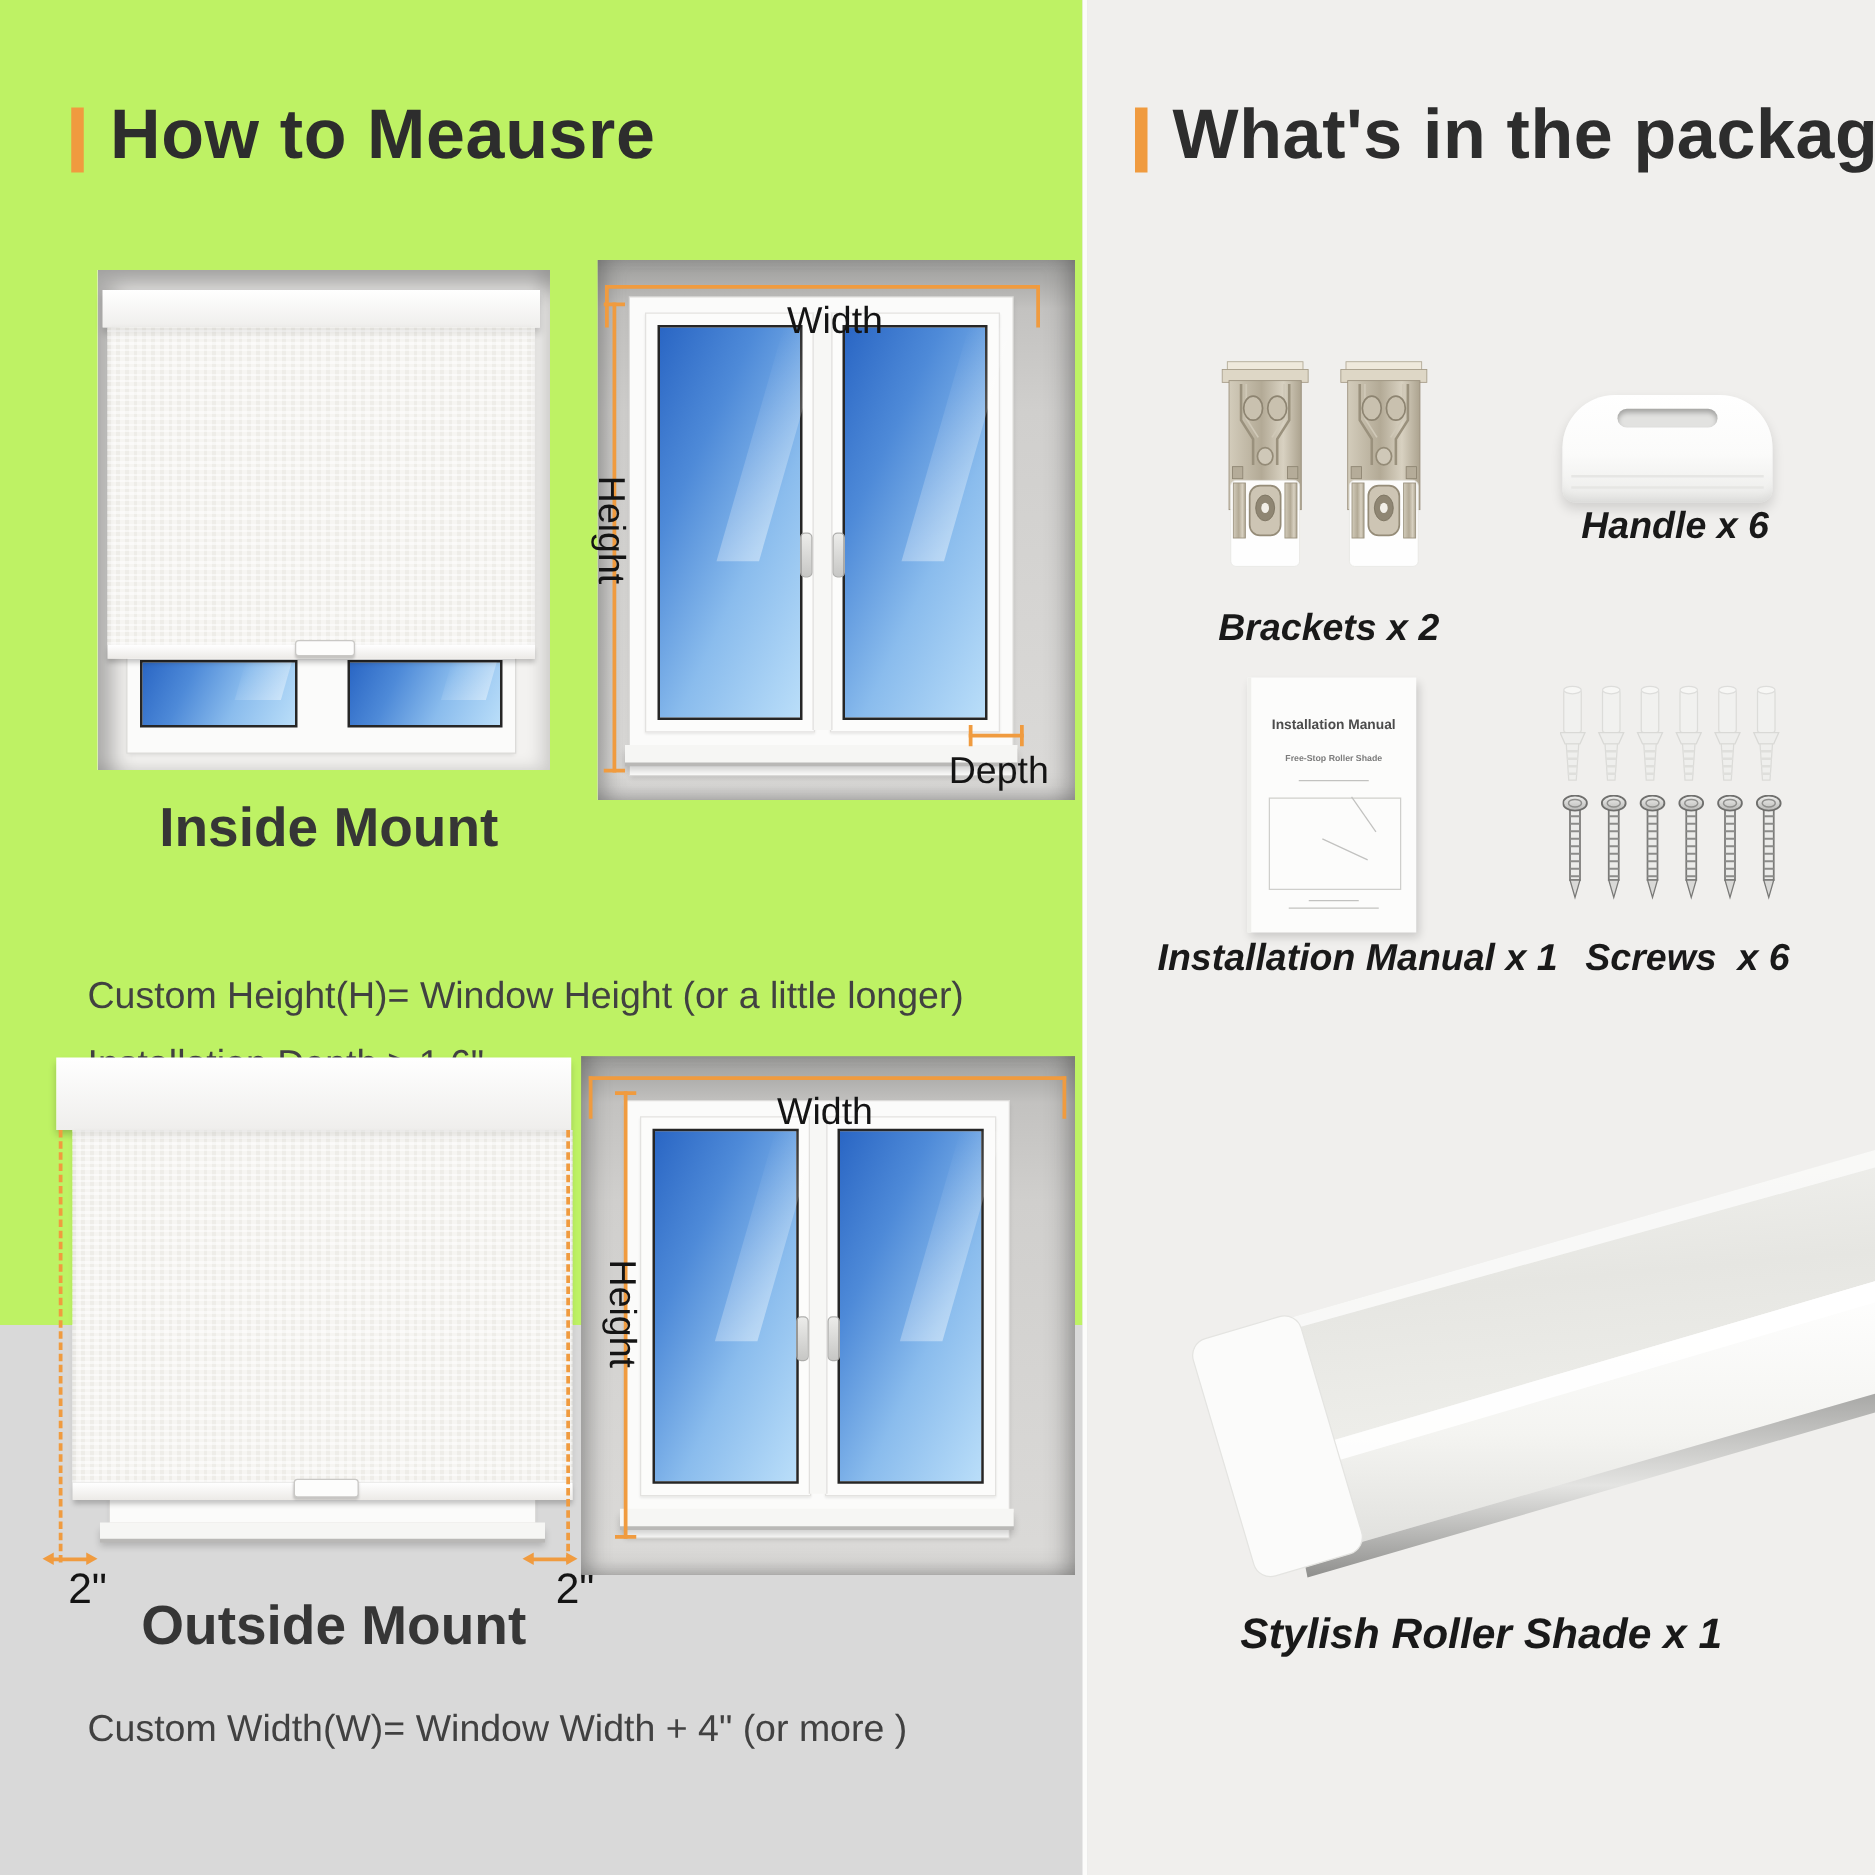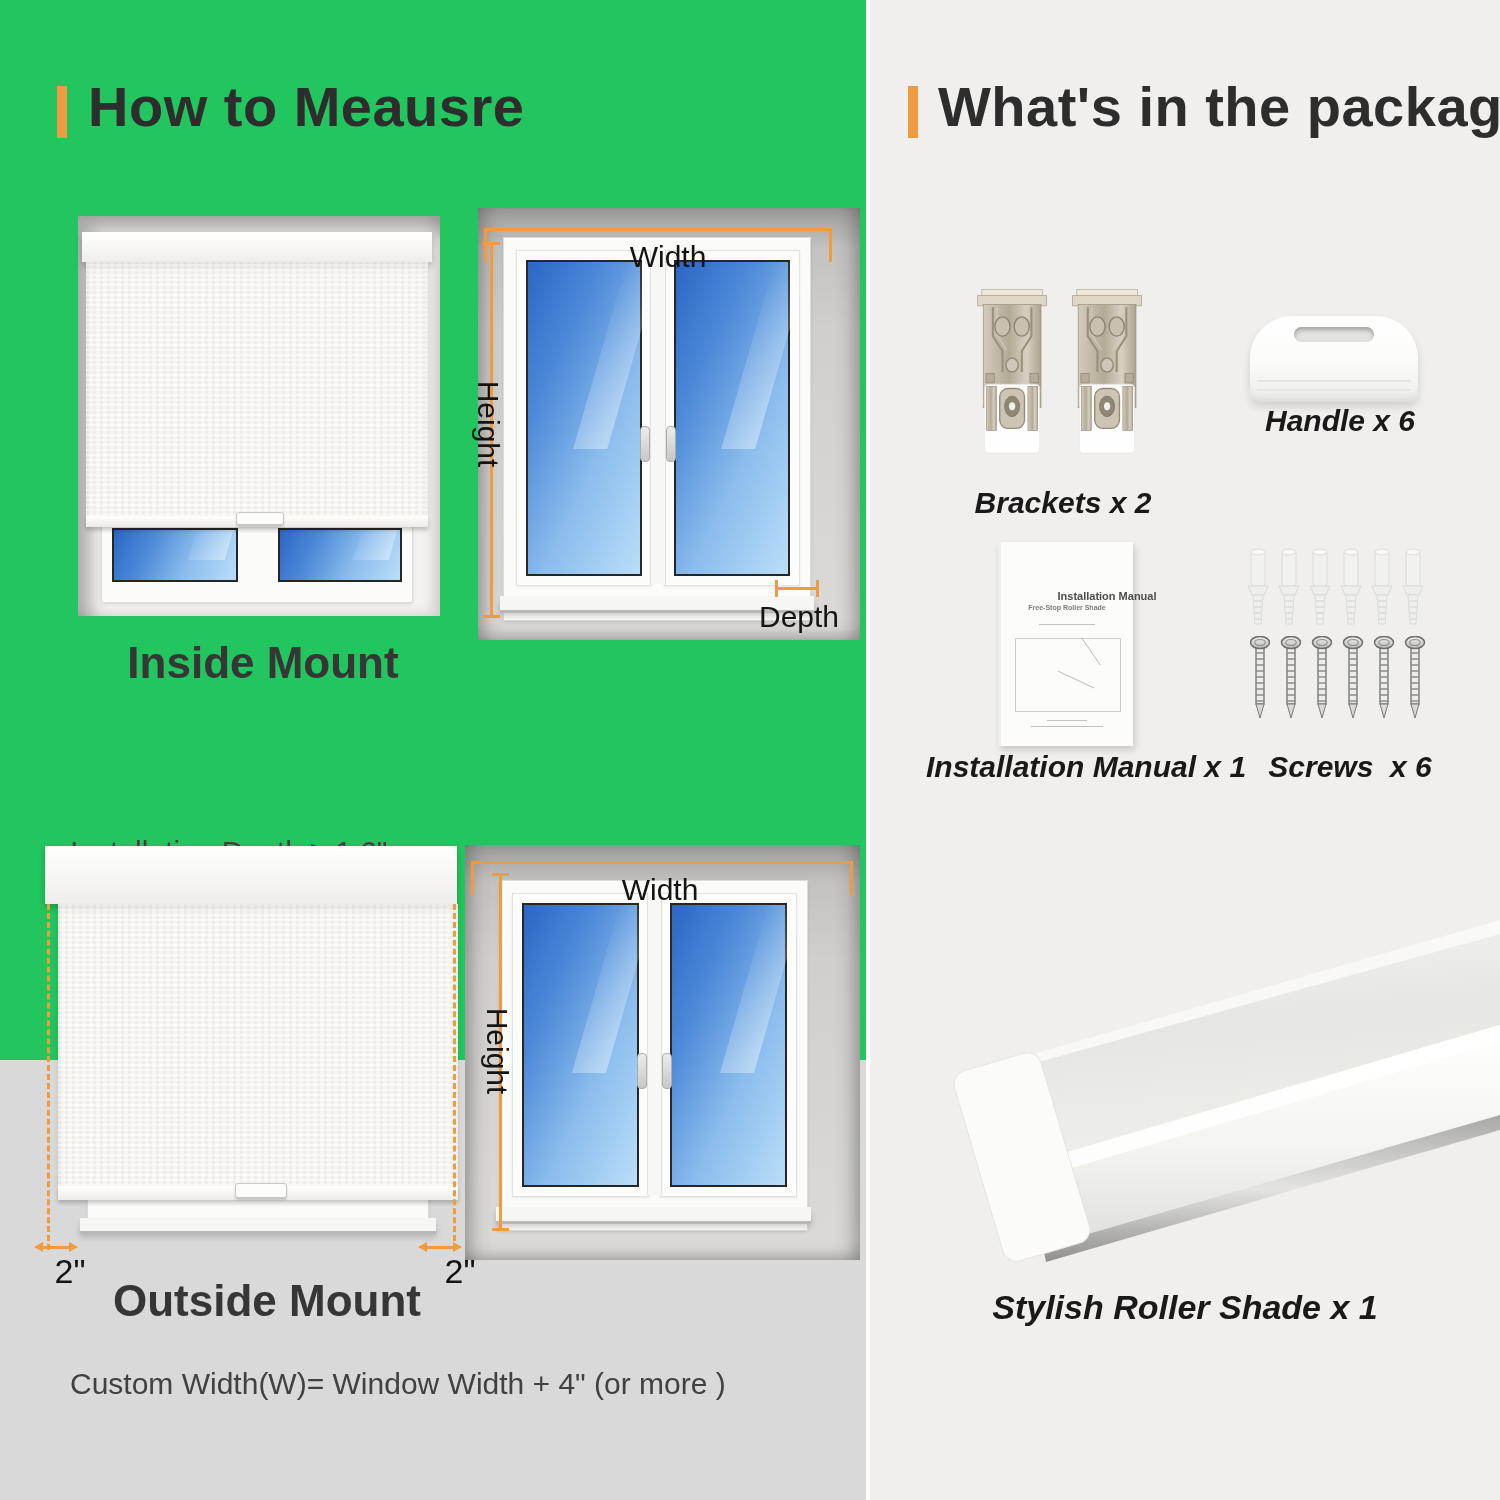--- a/index.html
+++ b/index.html
@@ -1,21 +1,21 @@
 <!DOCTYPE html>
 <html><head>
 <meta charset="utf-8">
 <style>
   html,body{margin:0;padding:0;background:#ffffff;}
   #canvas{position:relative;width:1500px;height:1500px;overflow:hidden;
           font-family:"Liberation Sans",sans-serif;background:#d9d9d9;}
   .abs{position:absolute;}
 
   
-  .panel-left{left:0;top:0;width:866px;height:1060px;background:#22c55e;}
+  .panel-left{left:0;top:0;width:866px;height:1060px;background:#bef264;}
   .panel-right{left:870px;top:0;width:630px;height:1500px;background:#f0efed;}
   .divider{left:866px;top:0;width:4px;height:1500px;background:#fcfcfb;}
 
   
   .accent-bar{width:10px;height:52px;background:#f09b3f;}
   .sec-title{font-size:56px;font-weight:700;color:#2d2d2d;letter-spacing:.5px;white-space:nowrap;}
   .h-sub{font-size:44px;font-weight:700;color:#363636;text-align:center;white-space:nowrap;}
   .spec{font-size:30px;color:#414141;line-height:55px;white-space:nowrap;}
   .dim-label{font-size:30px;color:#141414;text-align:center;white-space:nowrap;}
   .gap-label{font-size:34px;color:#141414;text-align:center;white-space:nowrap;}
@@ -107,20 +107,21 @@
       <div class="harrow hook" style="left:6px;top:20px;width:348px;"></div>
       <div class="abs dim-label" style="left:110px;top:32px;width:160px;">Width</div>
       <div class="varrow" style="left:12px;top:34px;height:376px;"></div>
       <div class="abs dim-label" style="left:-50px;top:199px;width:120px;transform:rotate(90deg);">Height</div>
       <div class="harrow" style="left:297px;top:379px;width:44px;"></div>
       <div class="abs dim-label" style="left:266px;top:392px;width:110px;">Depth</div>
     </div>
 
     <div class="abs h-sub" style="left:93px;top:638px;width:340px;">Inside Mount</div>
 
+    <div class="abs spec" style="left:70px;top:769px;">Custom Height(H)= Window Height (or a little longer)</div>
     <div class="abs spec" style="left:70px;top:824px;">Installation Depth ≥ 1.6"</div>
 
     <div class="abs" style="left:40px;top:840px;width:430px;height:455px;">
       <div class="abs winframe" style="left:48px;top:358px;width:340px;height:20px;"></div>
       <div class="abs sill" style="left:40px;top:378px;width:356px;height:13px;"></div>
       <div class="abs cassette" style="left:5px;top:6px;width:412px;height:58px;"></div>
       <div class="abs fabric" style="left:18px;top:64px;width:400px;height:282px;"></div>
       <div class="abs botrail" style="left:18px;top:346px;width:400px;height:14px;"></div>
       <div class="abs pull" style="left:195px;top:343px;width:50px;height:13px;"></div>
       <div class="dash-v" style="left:7px;top:64px;height:346px;"></div>
@@ -195,21 +196,21 @@
     <div class="abs item-label" style="left:73px;top:486px;width:240px;font-style:italic;">Brackets x 2</div>
 
     <div class="abs handle-part" style="left:380px;top:316px;width:168px;height:86px;">
       <div class="handle-slot" style="left:44px;top:11px;width:80px;height:15px;"></div>
       <div class="handle-crease" style="bottom:20px;"></div>
       <div class="handle-crease" style="bottom:11px;"></div>
     </div>
     <div class="abs item-label" style="left:360px;top:404px;width:220px;">Handle x 6</div>
 
     <div class="abs manual" style="left:128px;top:542px;width:132px;height:204px;">
-      <div class="manual-title" style="top:48px;padding-left:40px;">Installation Manual</div>
+      <div class="manual-title" style="top:32px;">Installation Manual</div>
       <div class="manual-sub" style="top:62px;">Free-Stop Roller Shade</div>
       <div class="manual-line" style="left:38px;top:82px;width:56px;height:1px;"></div>
       <div class="manual-box" style="left:14px;top:96px;width:104px;height:72px;">
         <div class="manual-line" style="left:58px;top:12px;width:34px;height:1px;transform:rotate(55deg);"></div>
         <div class="manual-line" style="left:40px;top:40px;width:40px;height:1px;transform:rotate(25deg);"></div>
       </div>
       <div class="manual-line" style="left:46px;top:178px;width:40px;height:1px;"></div>
       <div class="manual-line" style="left:30px;top:184px;width:72px;height:1px;"></div>
     </div>
     <div class="abs item-label" style="left:56px;top:750px;width:320px;">Installation Manual x 1</div>

